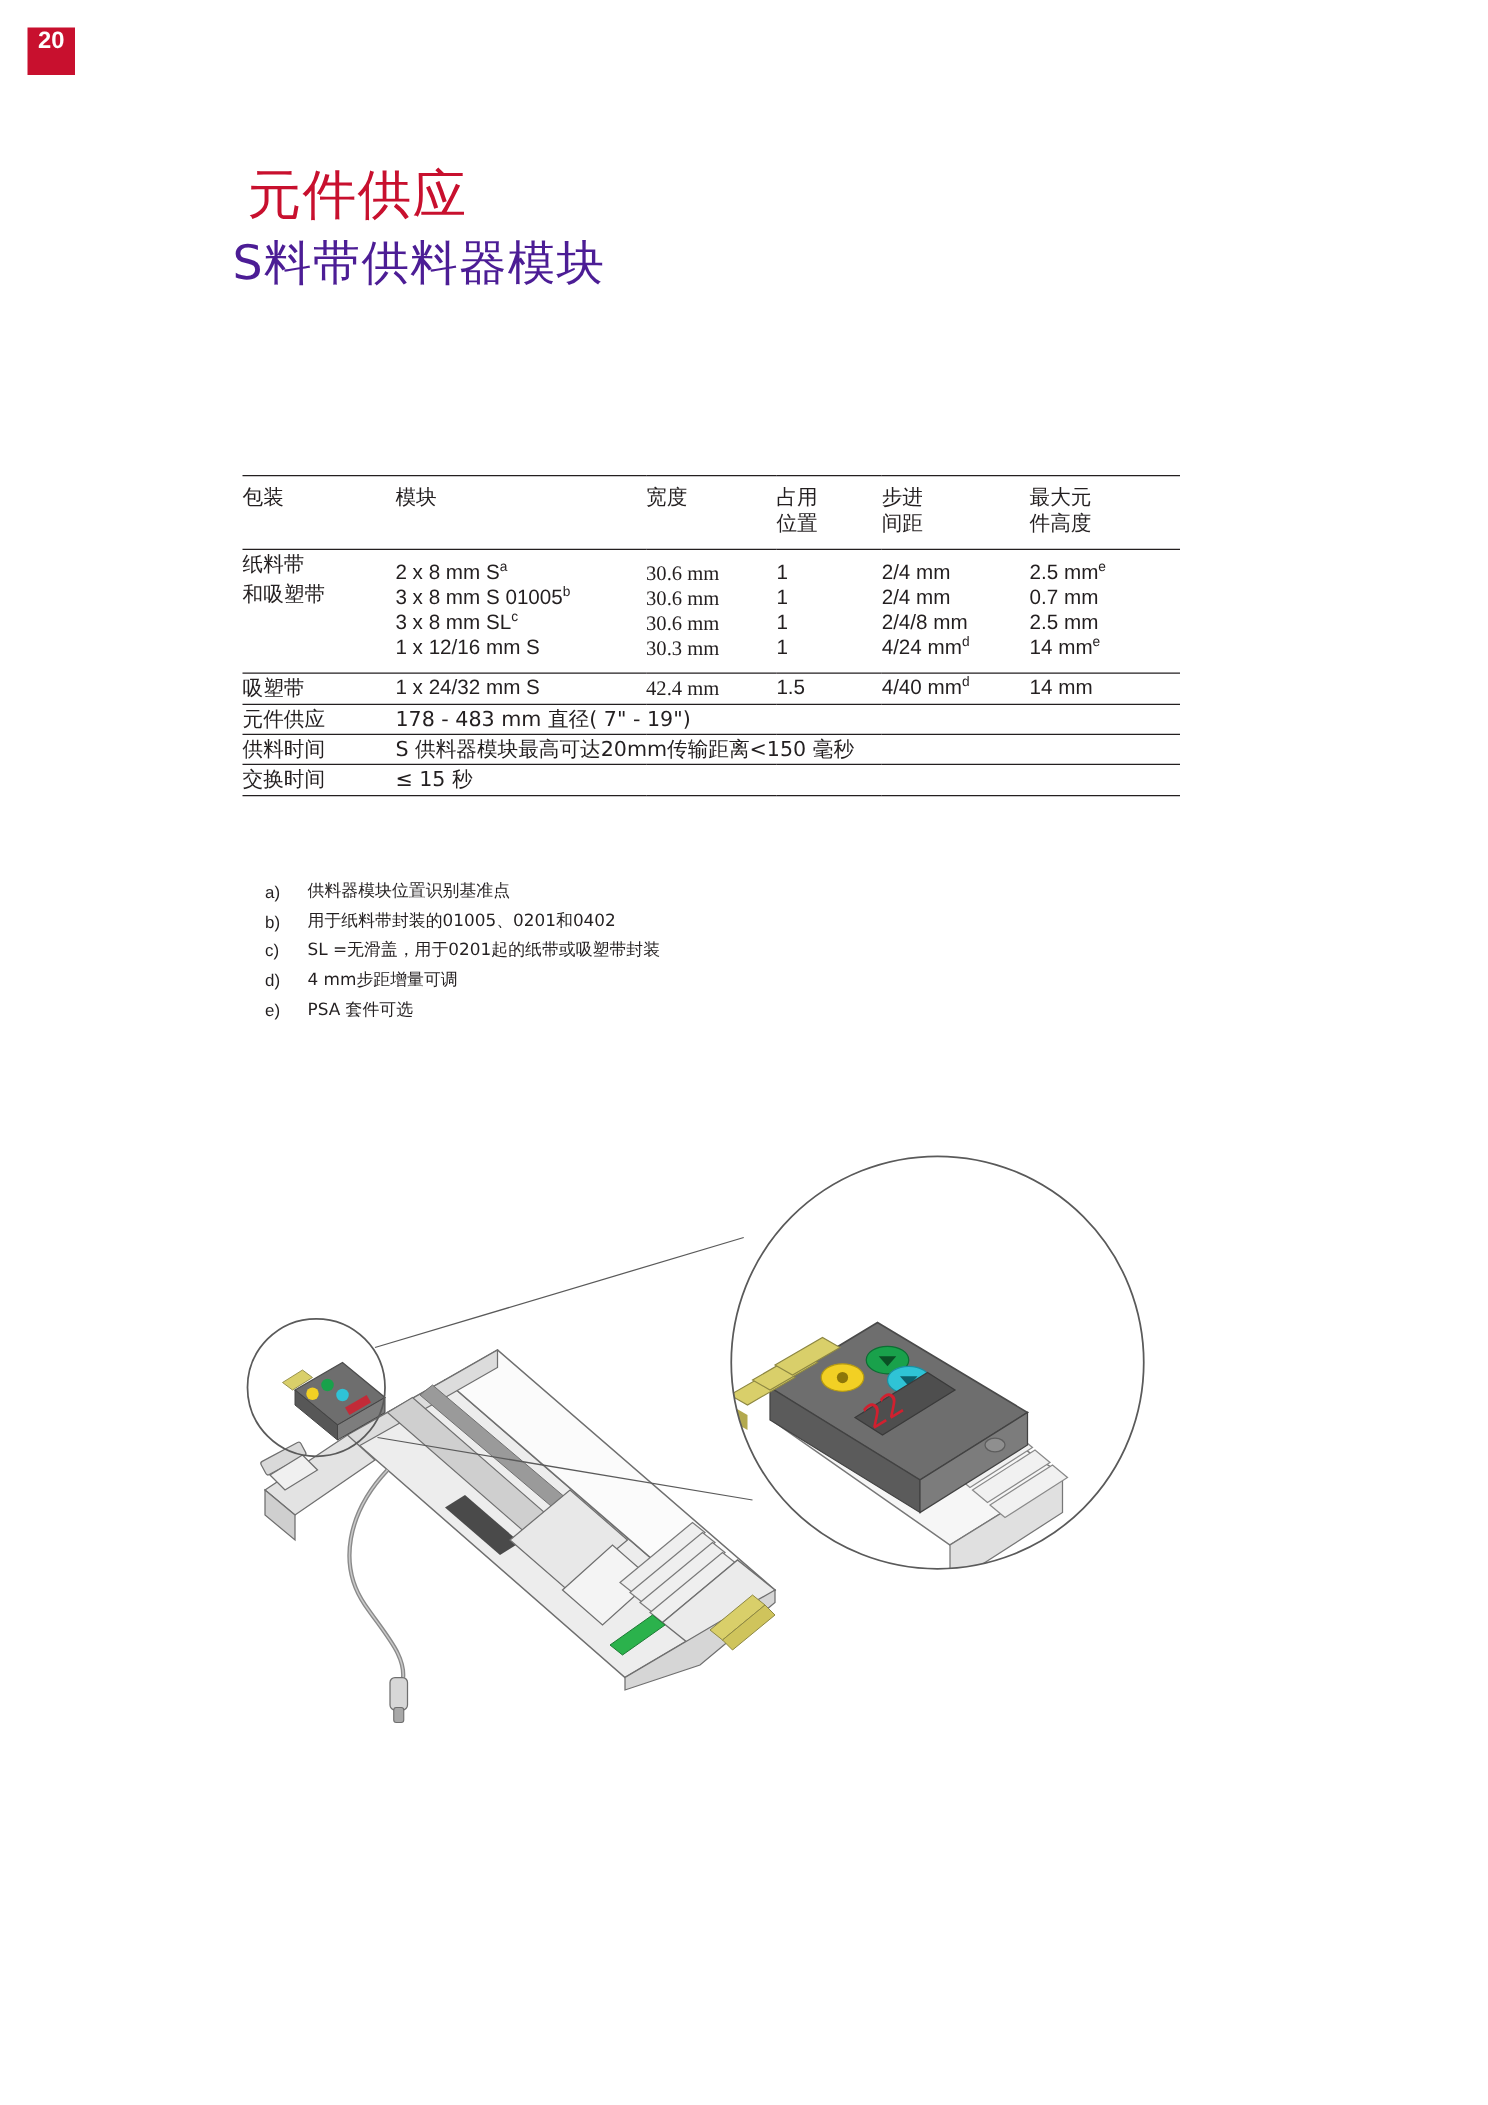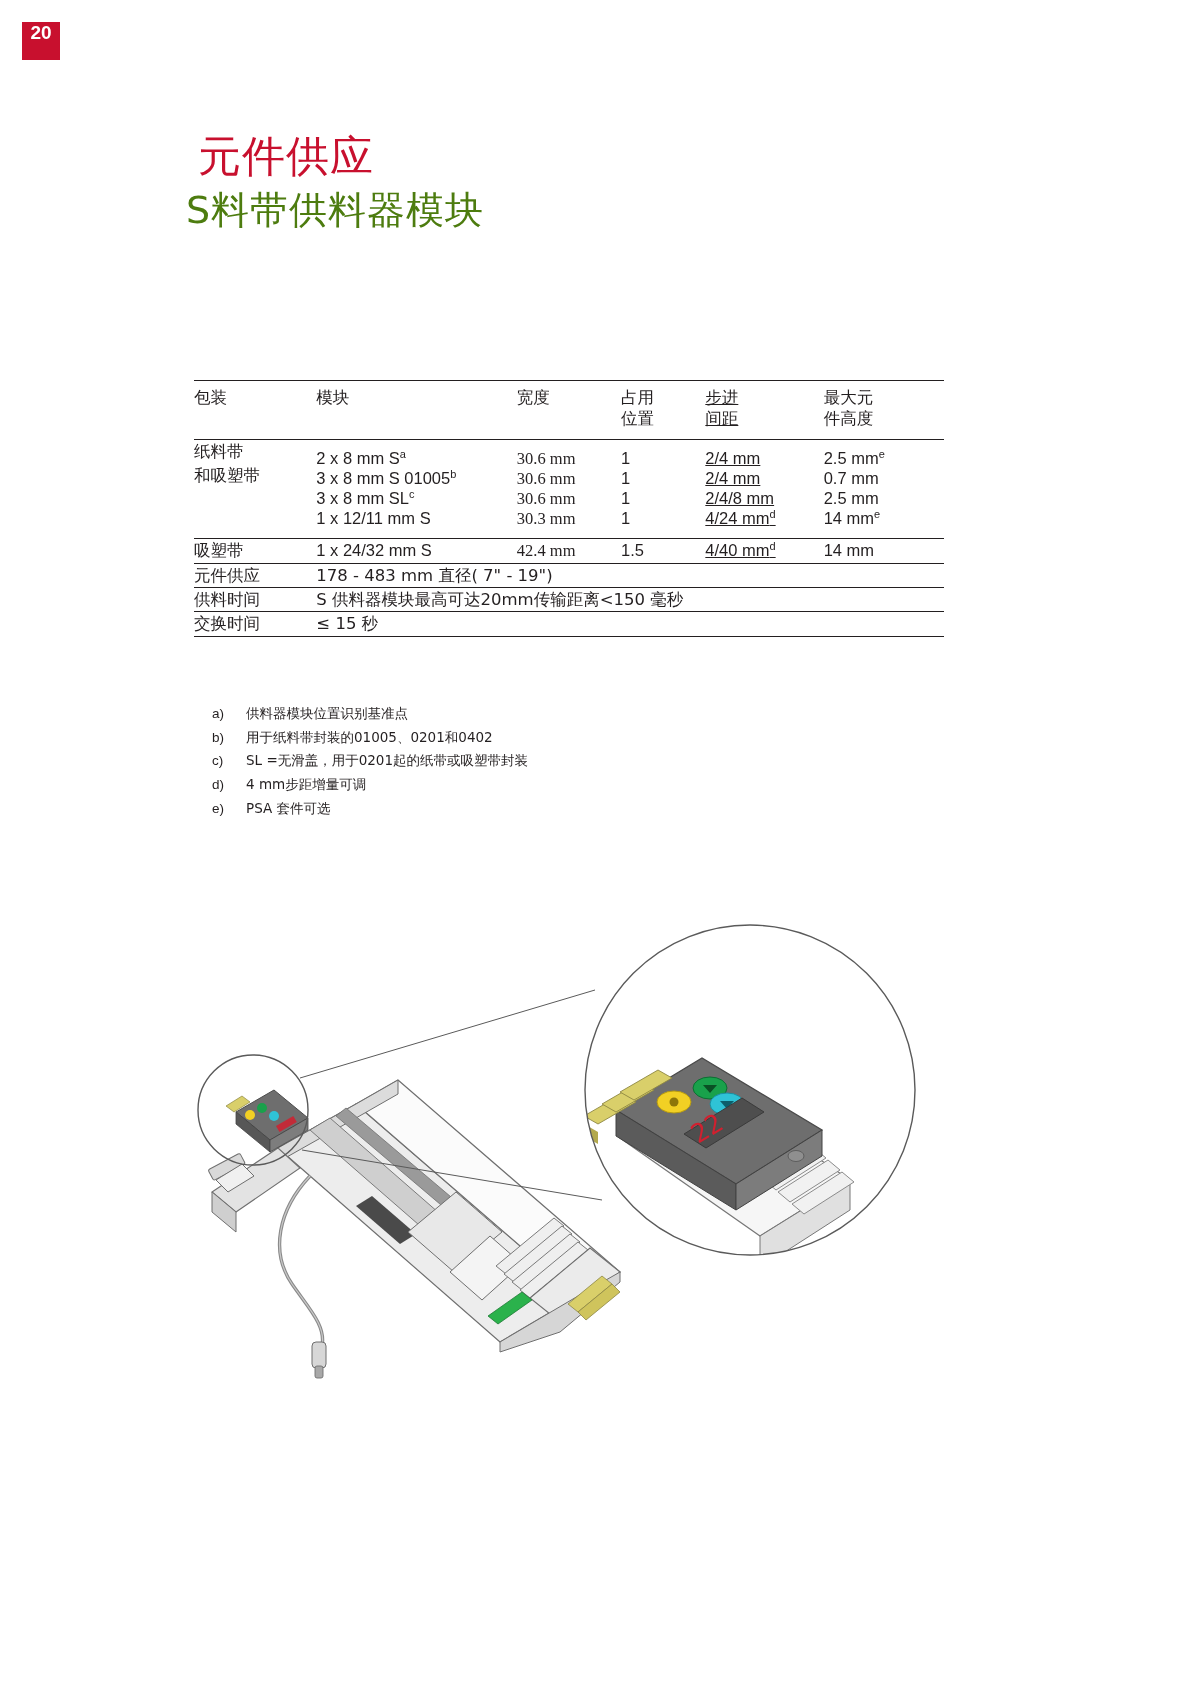--- a/index.html
+++ b/index.html
@@ -41,21 +41,21 @@
   .title-main {
     font-size: 43px;
     color: #c8102e;
     letter-spacing: 1px;
     line-height: 1.05;
     font-weight: normal;
     margin: 12px;
   }
   .title-sub {
     font-size: 38px;
-    color: #4d7c0f;
+    color: #4c1d95;
     letter-spacing: 1px;
     line-height: 1.05;
     font-weight: normal;
     margin: 4px 0 0 0;
   }
 
   
   .spec-table {
     position: absolute;
     left: 194px;
@@ -73,21 +73,21 @@
   .row-top-rule > td { border-top: 1.3px solid #231f20; }
   .hdr td {
     padding: 6px 0 10px 0;
     line-height: 1.28;
   }
   .cell-pad { padding: 9px 0 9px 0; line-height: 1.42; }
   .c-pack  { width: 122px; }
   .c-mod   { width: 200px; }
   .c-width { width: 104px; font-family: Liberation Serif, serif; }
   .c-pos   { width: 84px; }
-  .c-pitch { width: 118px; text-decoration: underline; }
+  .c-pitch { width: 118px; }
   .c-hgt   { width: 120px; }
   sup { font-size: 11px; vertical-align: super; line-height: 0; }
   .nowrap { white-space: nowrap; }
   .zh { font-family: "DejaVu Sans", "Liberation Sans", sans-serif; }
 
   
   .footnotes {
     position: absolute;
     left: 212px;
     top: 702px;
@@ -158,21 +158,21 @@
       <td class="c-hgt">0.7 mm</td>
     </tr>
     <tr>
       <td class="c-mod"><span class="nowrap"><span>3 x 8 mm SL</span><sup>c</sup></span></td>
       <td class="c-width">30.6 mm</td>
       <td class="c-pos">1</td>
       <td class="c-pitch">2/4/8 mm</td>
       <td class="c-hgt">2.5 mm</td>
     </tr>
     <tr>
-      <td class="c-mod" style="padding-bottom:9px;">1 x 12/11 mm S</td>
+      <td class="c-mod" style="padding-bottom:9px;">1 x 12/16 mm S</td>
       <td class="c-width" style="padding-bottom:9px;">30.3 mm</td>
       <td class="c-pos" style="padding-bottom:9px;">1</td>
       <td class="c-pitch" style="padding-bottom:1px;"><span class="nowrap"><span>4/24 mm</span><sup>d</sup></span></td>
       <td class="c-hgt" style="padding-bottom:9px;"><span class="nowrap"><span>14 mm</span><sup>e</sup></span></td>
     </tr>
 
     <tr class="row-top-rule">
       <td class="c-pack cell-pad zh">吸塑带</td>
       <td class="c-mod cell-pad">1 x 24/32 mm S</td>
       <td class="c-width cell-pad">42.4 mm</td>

